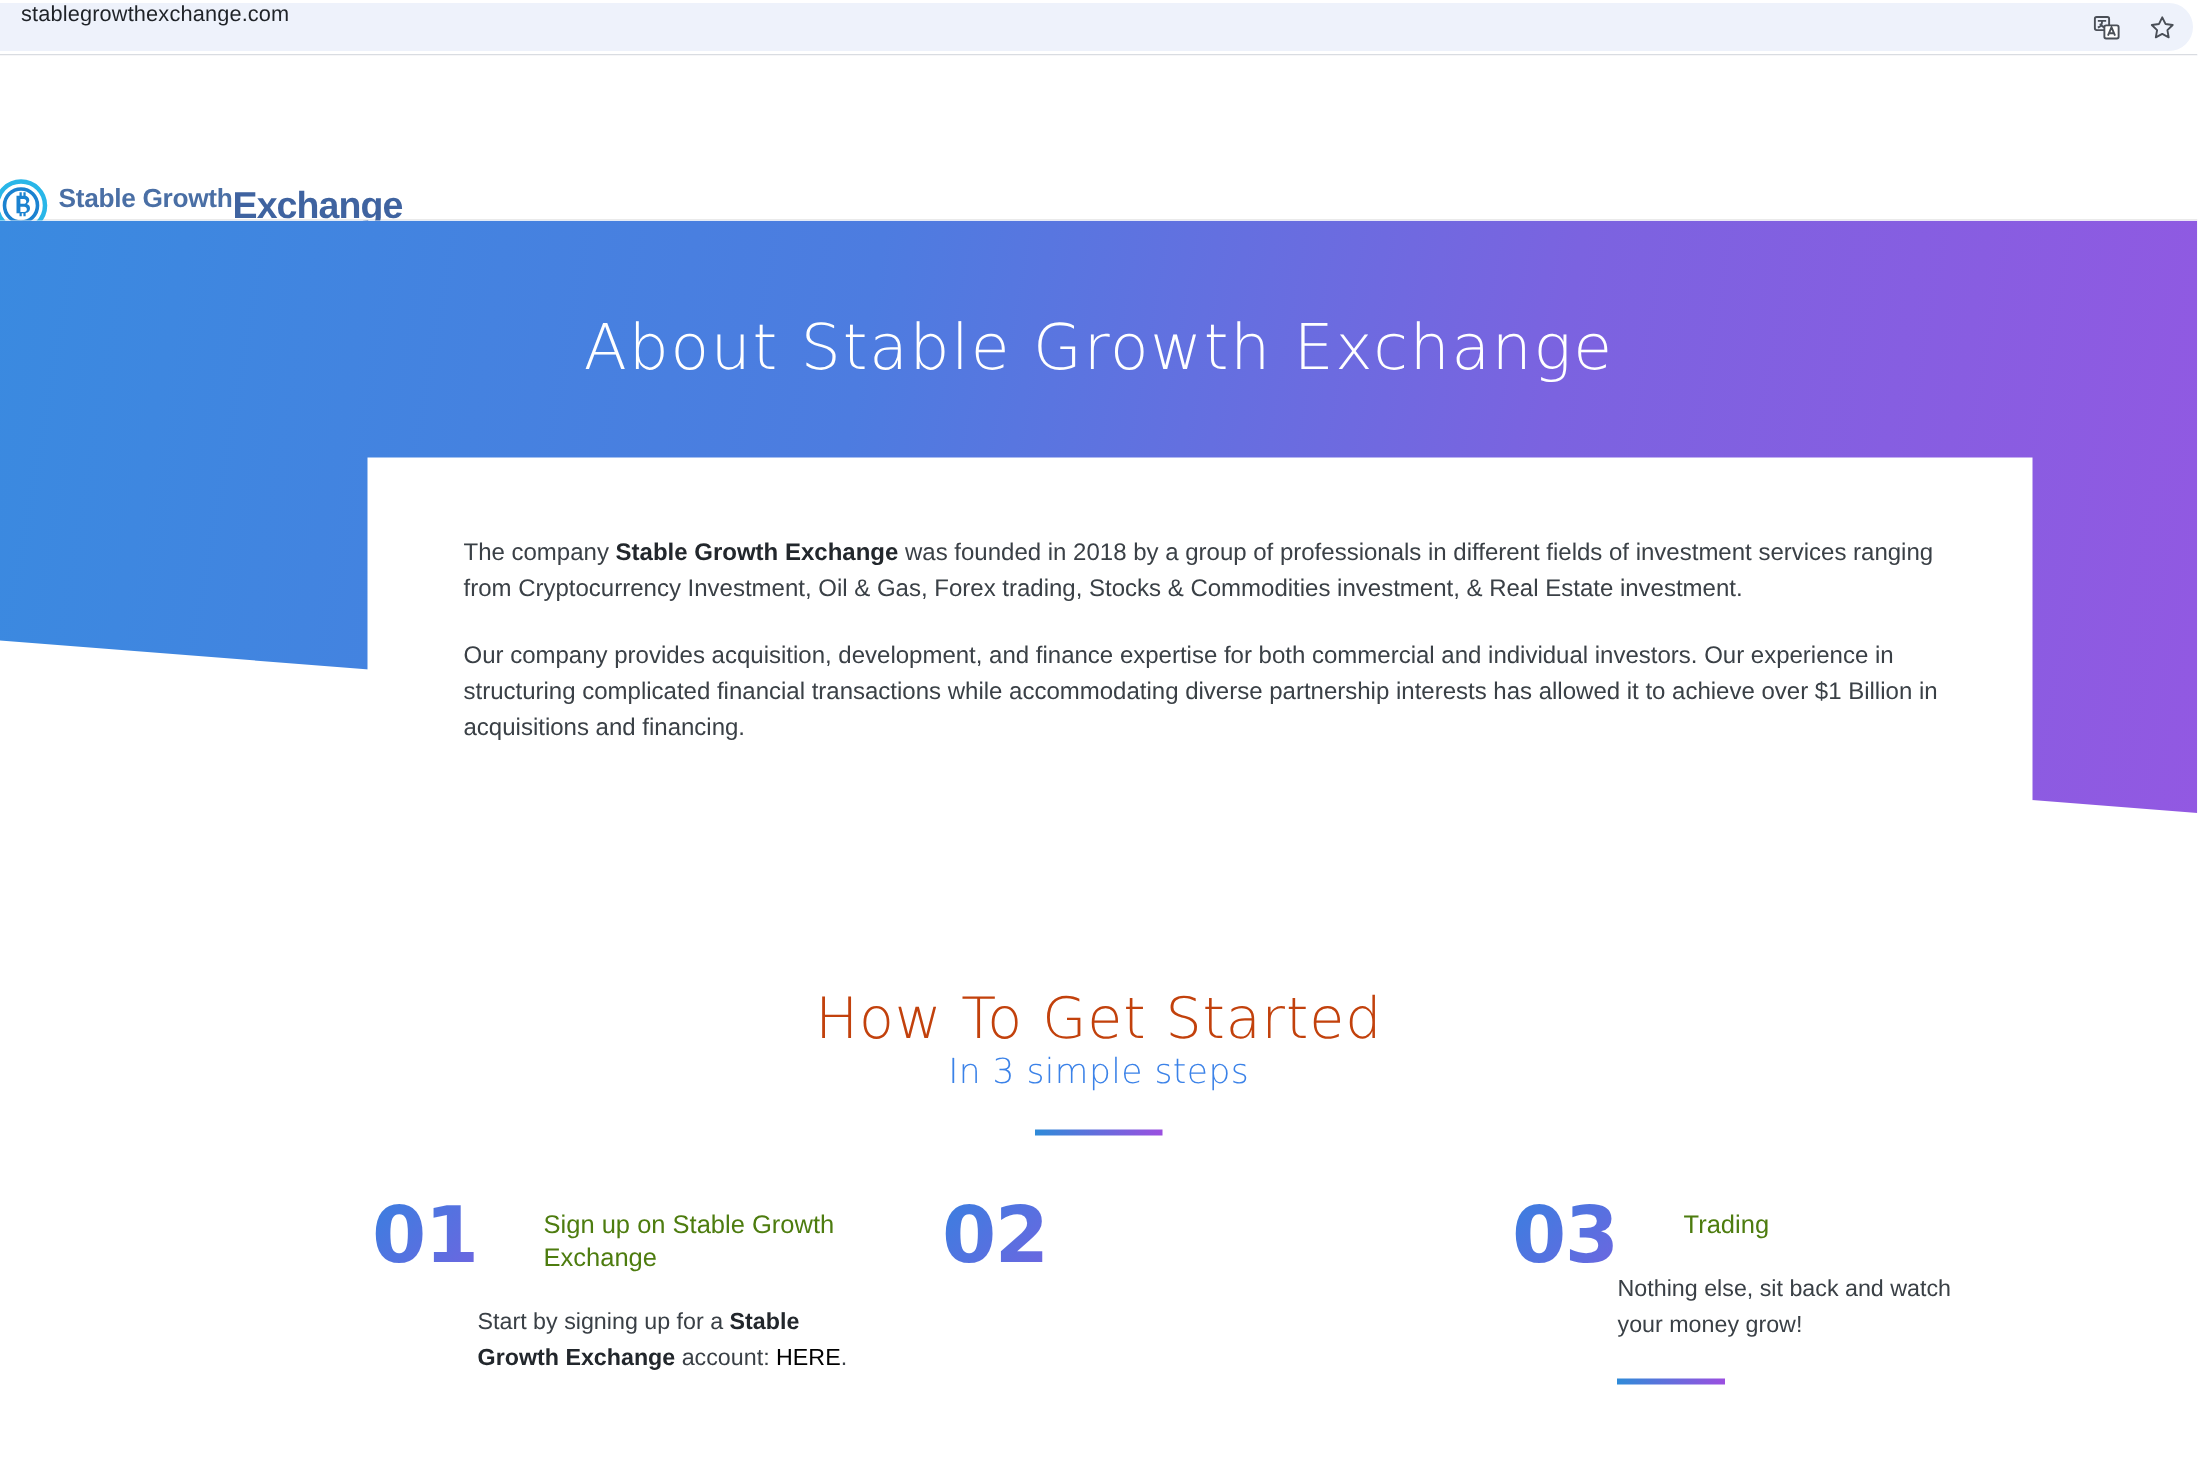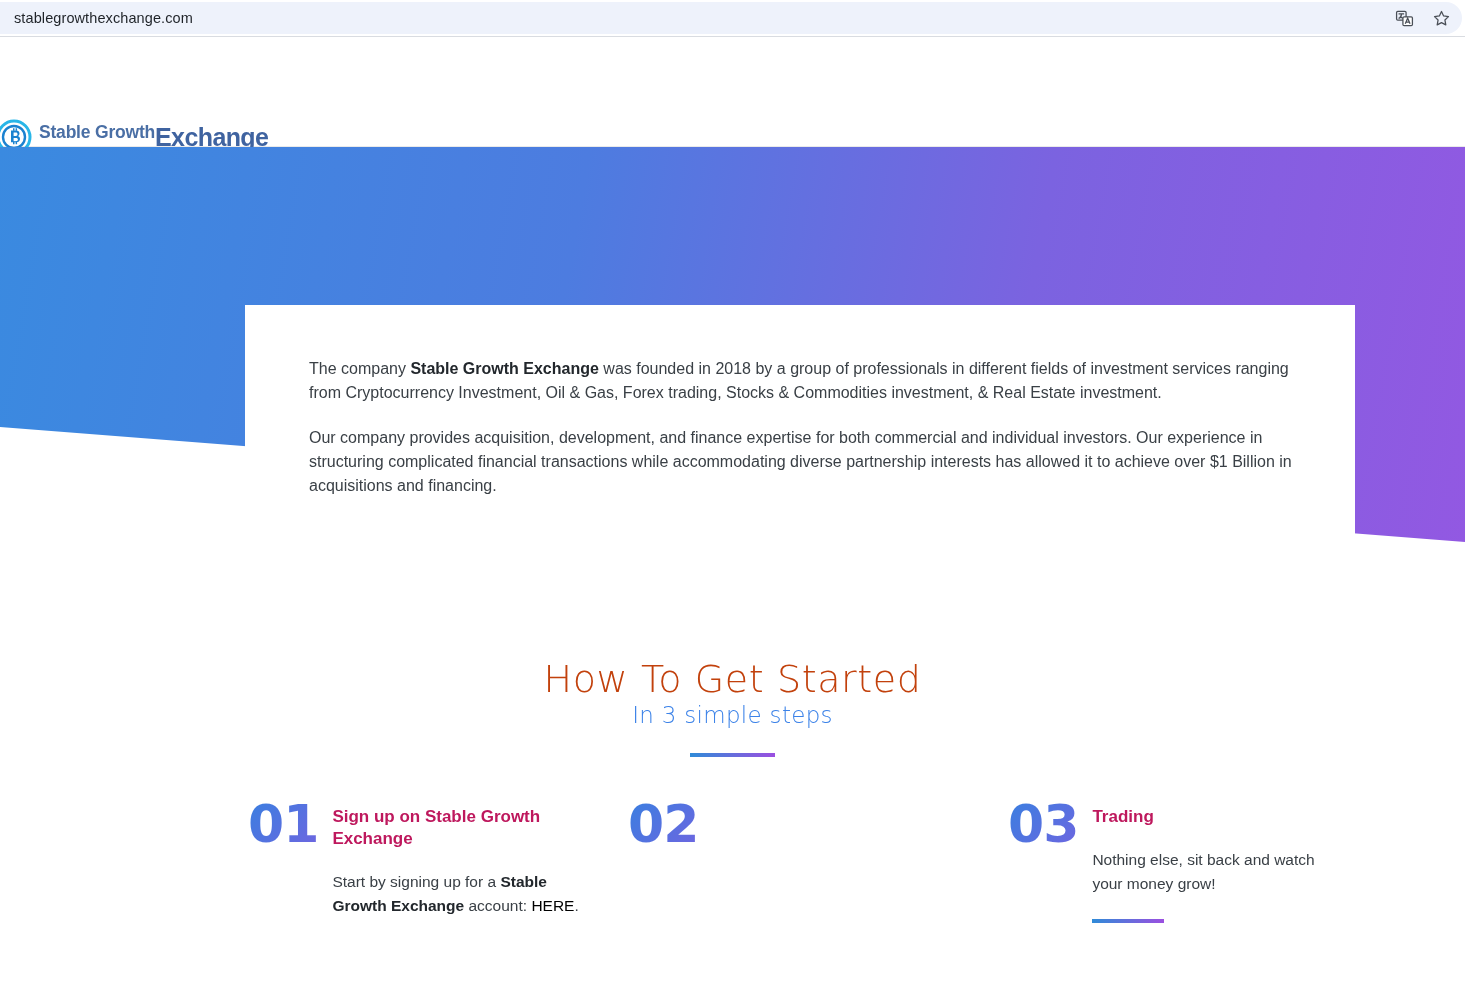--- a/index.html
+++ b/index.html
@@ -18,21 +18,20 @@
     display: flex;
     align-items: center;
   }
   .omnibox {
     position: absolute;
     left: 0; top: 2px;
     width: 1462px; height: 32px;
     background: #eef2fb;
     border-radius: 0 16px 16px 0;
     display: flex;
-    align-items: center;
     padding-left: 14px;
   }
   .omnibox-url {
     font-size: 14.5px;
     color: #1f2328;
     letter-spacing: 0.1px;
   }
   .omnibox-actions {
     position: absolute;
     right: 14px; top: 0; bottom: 0;
@@ -145,37 +144,37 @@
     width: 85px; height: 4px;
     margin: 25px auto 0;
     background: linear-gradient(90deg, #2f8bd8 0%, #9b4fe0 100%);
   }
   .steps-grid {
     display: flex;
     margin-top: 43px;
     padding: 0 240px 0 248px;
     gap: 0;
   }
-  .step { display: flex; gap: 14px; width: 380px; flex: 0 0 380px; }
+  .step { display: flex; width: 380px; flex: 0 0 380px; }
   .step-num {
     font-family: "DejaVu Sans", sans-serif;
     font-size: 52px;
     font-weight: bold;
     line-height: 0.96;
     background: linear-gradient(135deg, #3a7fe0 0%, #8f55e0 100%);
     -webkit-background-clip: text;
     background-clip: text;
     color: transparent;
     letter-spacing: -1px;
     flex: 0 0 auto;
   }
   .step-body { padding-top: 6px; max-width: 252px; }
   .step-title {
-    font-size: 17px; font-weight: bold;
-    color: #be185d; line-height: 1.28;
+    font-size: 17px; font-weight: normal;
+    color: #4d7c0f; line-height: 1.28; margin-left: 44px;
   }
   .step-text {
     font-size: 15.5px;
     line-height: 1.55;
     color: #3a4046;
     margin-top: 20px;
   }
   .step-text strong { font-weight: bold; color: #22272c; }
   .step-text a { color: #000000; text-decoration: none; }
   .step-rule {
@@ -229,20 +228,21 @@
     <a href="#" class="active">About Us</a>
     <a href="#">Pricing</a>
     <a href="#">Safety</a>
     <a href="#">FAQ</a>
     <a href="#">Contacts</a>
   </nav>
 </header>
 
 <section class="hero">
   <div class="hero-bg"></div>
+  <h1 class="hero-title">About Stable Growth Exchange</h1>
 
   <div class="hero-card">
     <p><span>The company </span><strong>Stable Growth Exchange</strong><span> was founded in 2018 by a group of professionals in different fields of investment services ranging from Cryptocurrency Investment, Oil &amp; Gas, Forex trading, Stocks &amp; Commodities investment, &amp; Real Estate investment.</span></p>
     <p>Our company provides acquisition, development, and finance expertise for both commercial and individual investors. Our experience in structuring complicated financial transactions while accommodating diverse partnership interests has allowed it to achieve over $1 Billion in acquisitions and financing.</p>
   </div>
 </section>
 
 <section class="steps-section">
   <h2 class="steps-heading">How To Get Started</h2>
   <div class="steps-sub">In 3 simple steps</div>

